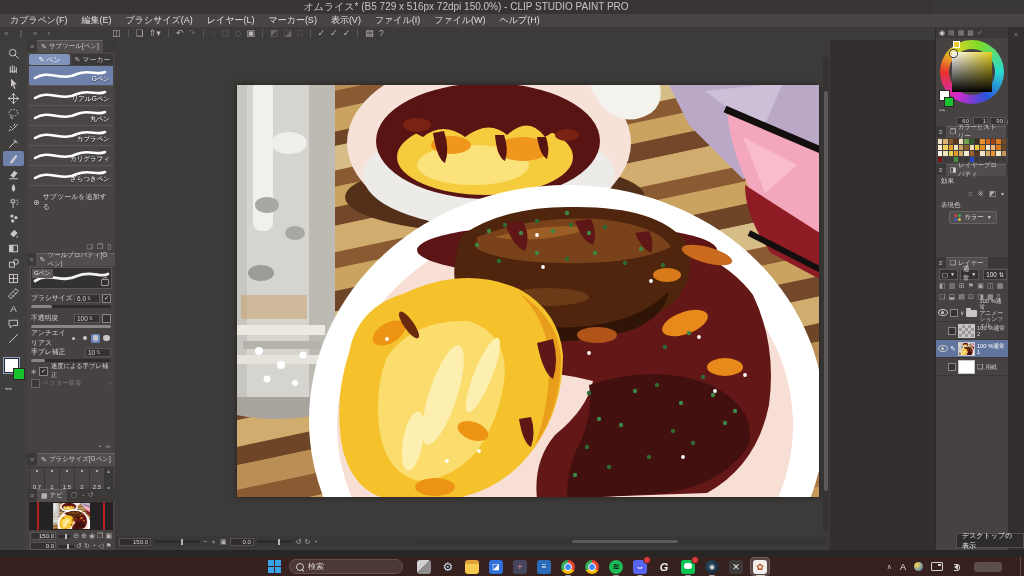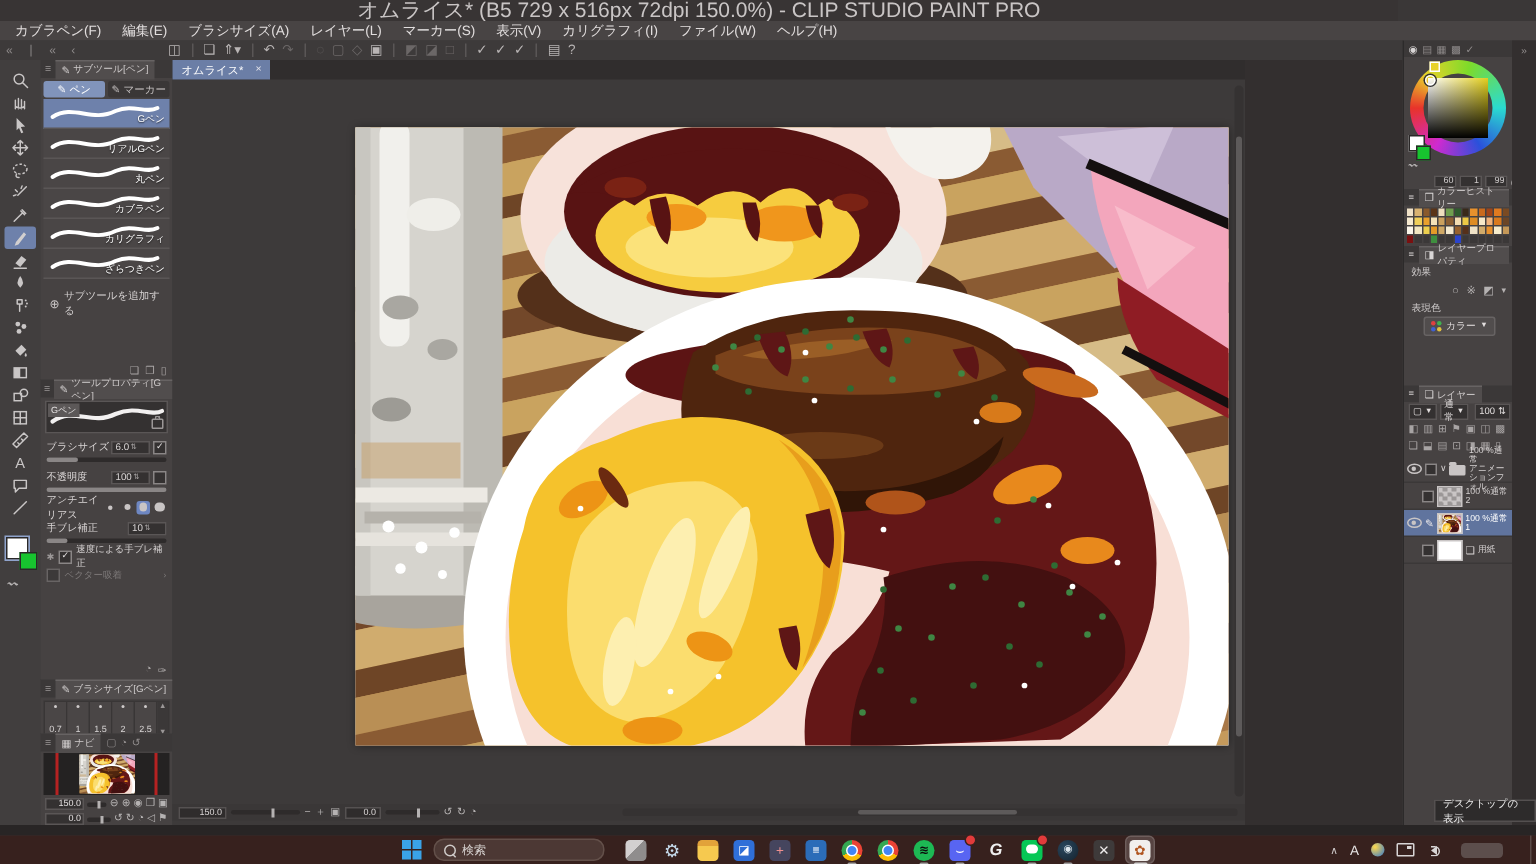--- a/index.html
+++ b/index.html
@@ -1,21 +1,21 @@
 <!DOCTYPE html>
 <html><head>
 <meta charset="utf-8">
 <style>
   html,body{margin:0;padding:0;background:#222;}
   #screen{position:relative;width:1024px;height:576px;overflow:hidden;background:#3a3737;
     font-family:"Liberation Sans","DejaVu Sans",sans-serif;color:#d8d5d5;
     -webkit-font-smoothing:antialiased;}
   .abs{position:absolute;}
   
-  #titlebar{left:0;top:0;width:932px;height:14px;background:#383434;display:flex;align-items:center;justify-content:center;font-size:14px;color:#c9c5c5;}
+  #titlebar{left:0;top:0;width:932px;height:14px;background:#383434;display:flex;align-items:center;justify-content:center;font-size:10px;color:#c9c5c5;}
   #menubar{left:0;top:14px;width:1024px;height:13px;background:#484444;display:flex;align-items:center;gap:14px;padding-left:10px;font-size:9px;color:#e2dede;}
   .menu-item{cursor:default;}
   #cmdbar{left:0;top:27px;width:1024px;height:13px;background:#3d3a3a;display:flex;align-items:center;font-size:9px;color:#b9b5b5;}
   #cmdbar .collapse{margin-left:4px;width:108px;color:#8f8b8b;font-size:8px;letter-spacing:4px;}
   #cmdicons{display:flex;align-items:center;gap:5px;}
   .cmdicon{font-size:9px;line-height:9px;}
   .cmdicon.off{color:#6b6767;}
   .cmdsep{width:1px;height:9px;background:#5a5656;margin:0 2px;}
   
   #leftstrip{left:0;top:40px;width:27px;height:510px;background:#413e3e;border-right:1px solid #322f2f;}
@@ -355,21 +355,21 @@
   <div id="titlebar" class="abs">
     <span>オムライス* (B5 729 x 516px 72dpi 150.0%)  - CLIP STUDIO PAINT PRO</span>
   </div>
   <div id="menubar" class="abs">
       <span class="menu-item">カブラペン(F)</span>
       <span class="menu-item">編集(E)</span>
       <span class="menu-item">ブラシサイズ(A)</span>
       <span class="menu-item">レイヤー(L)</span>
       <span class="menu-item">マーカー(S)</span>
       <span class="menu-item">表示(V)</span>
-      <span class="menu-item">カリグラフィ(I)</span>
+      <span class="menu-item">ファイル(I)</span>
       <span class="menu-item">ファイル(W)</span>
       <span class="menu-item">ヘルプ(H)</span>
     </div>
   <div id="cmdbar" class="abs">
     <span class="collapse">« ∣ « ‹</span>
     <div id="cmdicons">
         <span class="cmdicon">◫</span>
         <span class="cmdsep"></span>
         <span class="cmdicon">❏</span>
         <span class="cmdicon">⇑▾</span>
@@ -747,26 +747,20 @@
             <span class="navbtn">↻</span>
             <span class="navbtn">◔</span>
             <span class="navbtn">◁</span>
             <span class="navbtn">⚑</span>
           </span>
       </div>
     </div>
   </div>
 
   <div id="doccol" class="abs">
-    <div id="tabrow">
-      <div class="doctab">
-        <span>オムライス*</span>
-        <span class="tclose">×</span>
-      </div>
-    </div>
     <div id="canvasarea">
       <div id="canvas">
         <svg width="582" height="412" viewBox="0 0 582 412">
             <use href="#art"></use>
           </svg>
       </div>
       <div id="vscroll">
           <div class="thumbv"></div>
         </div>
     </div>

